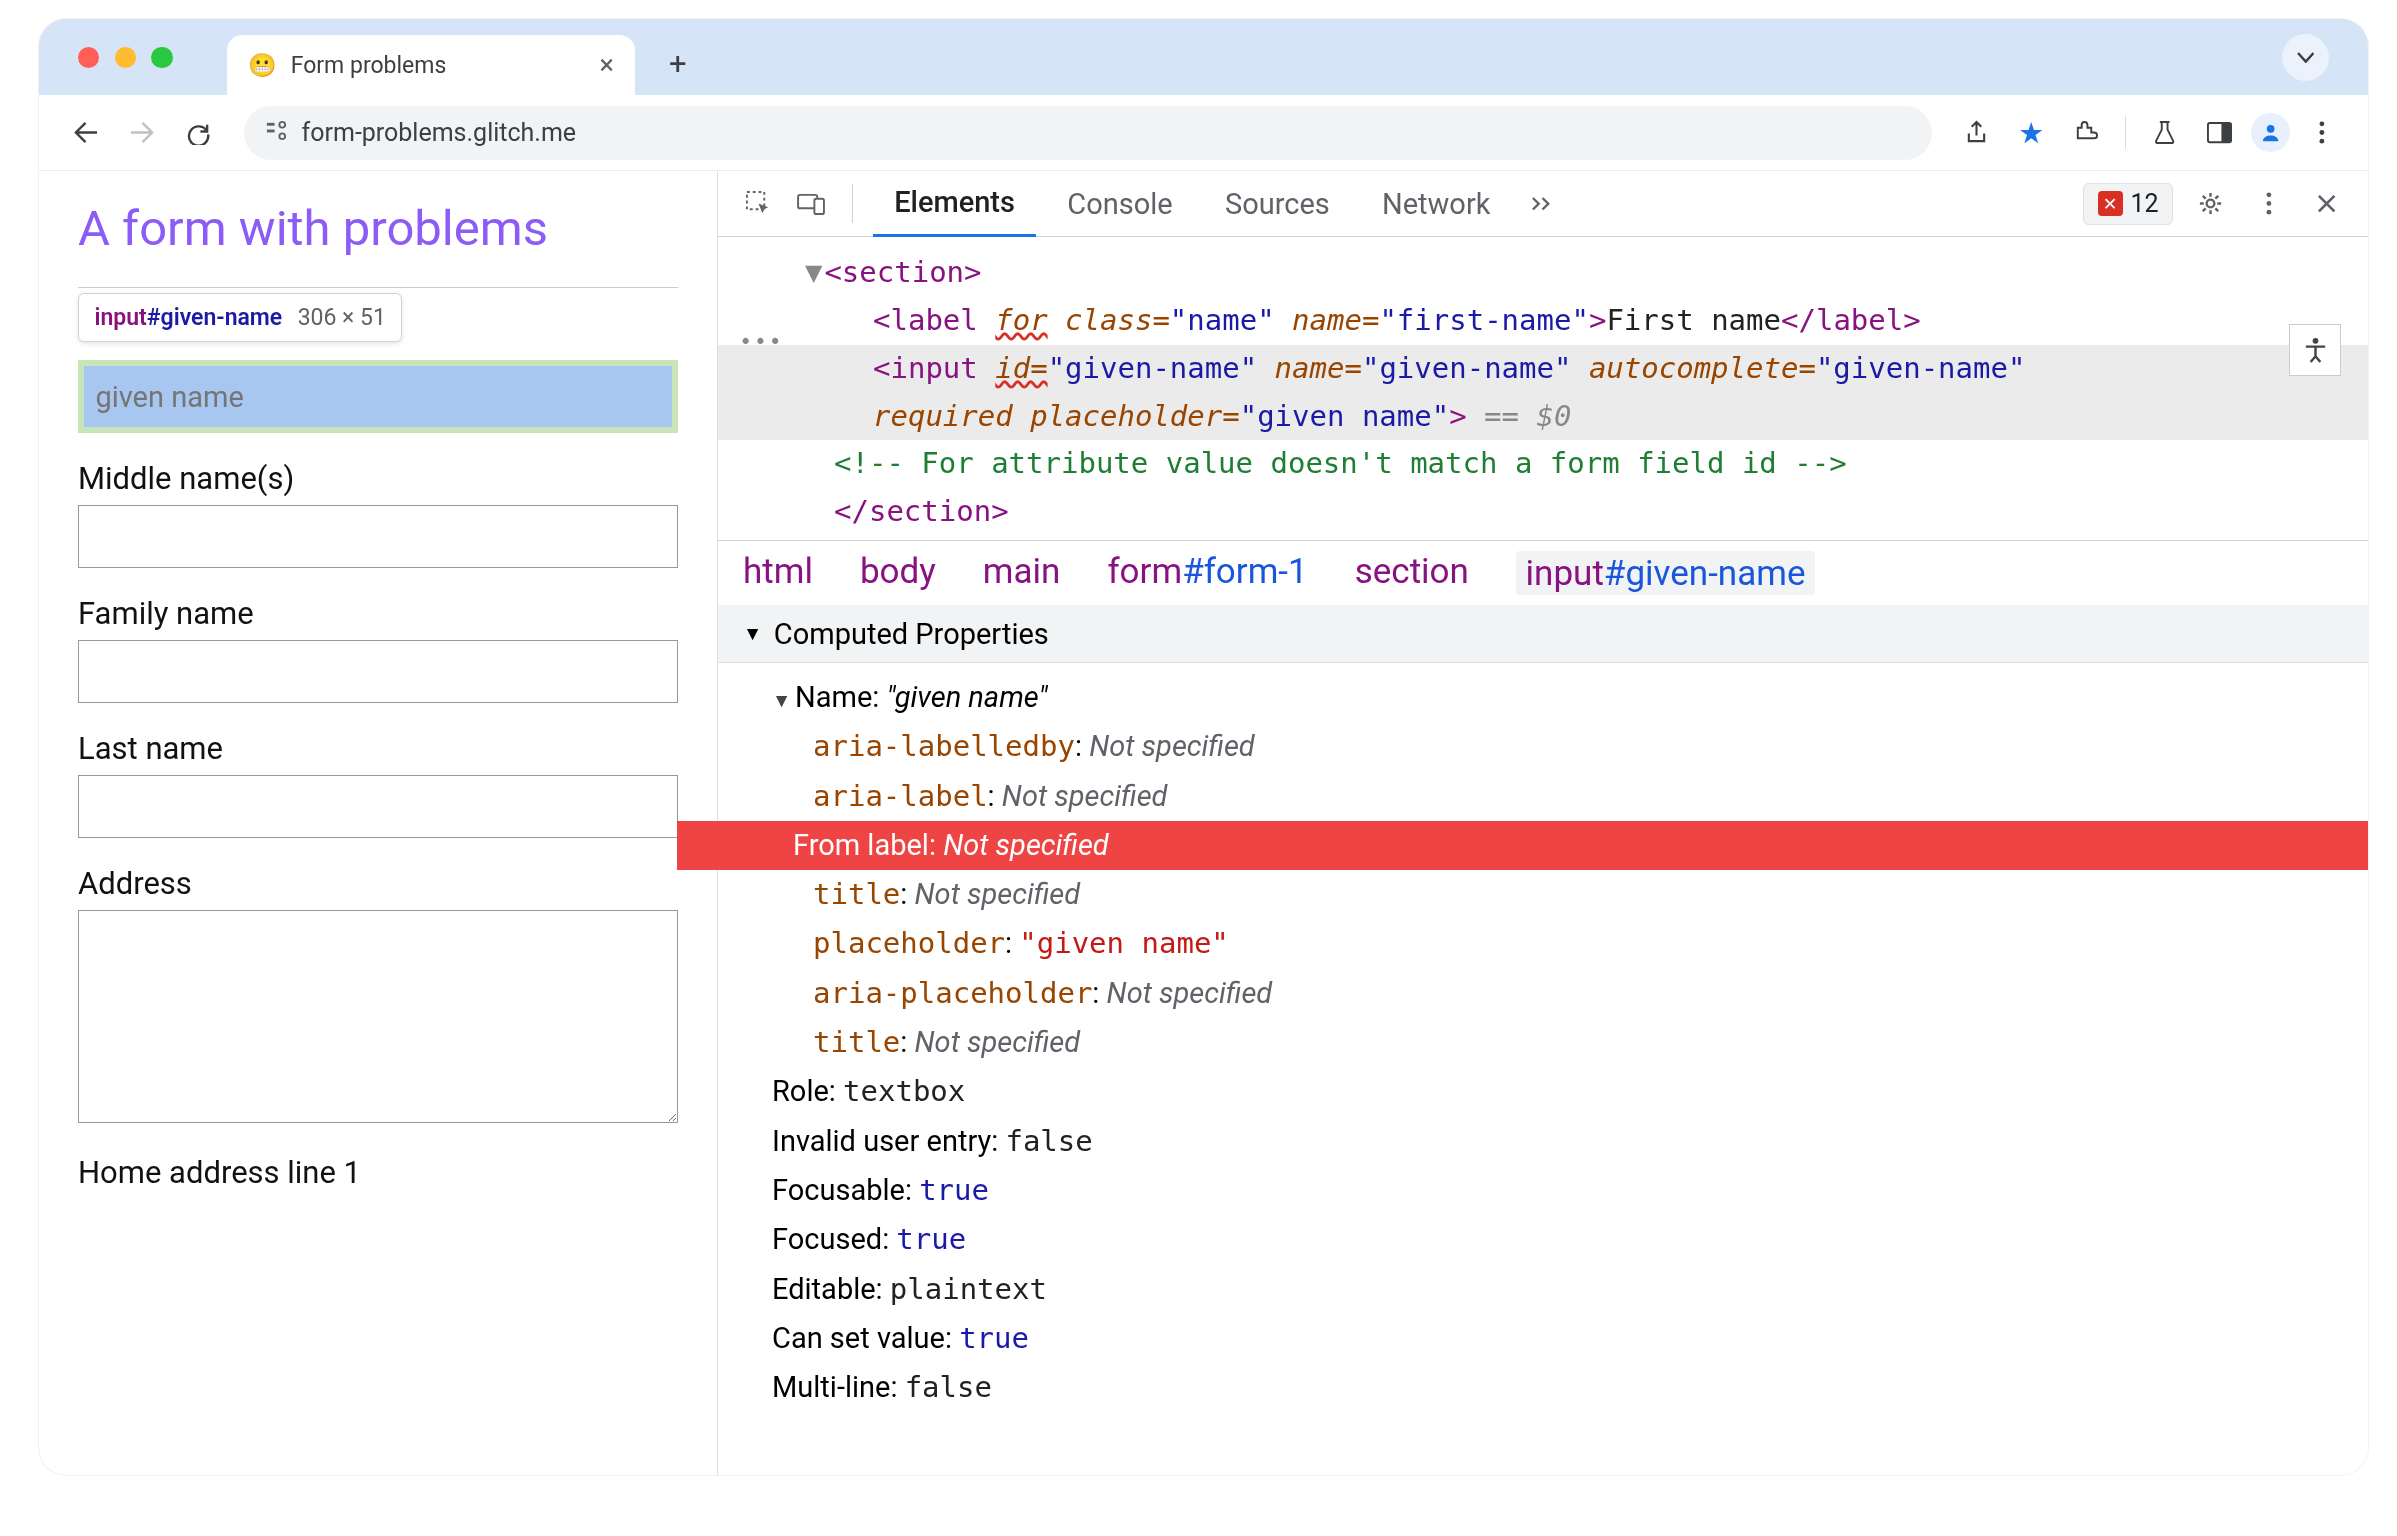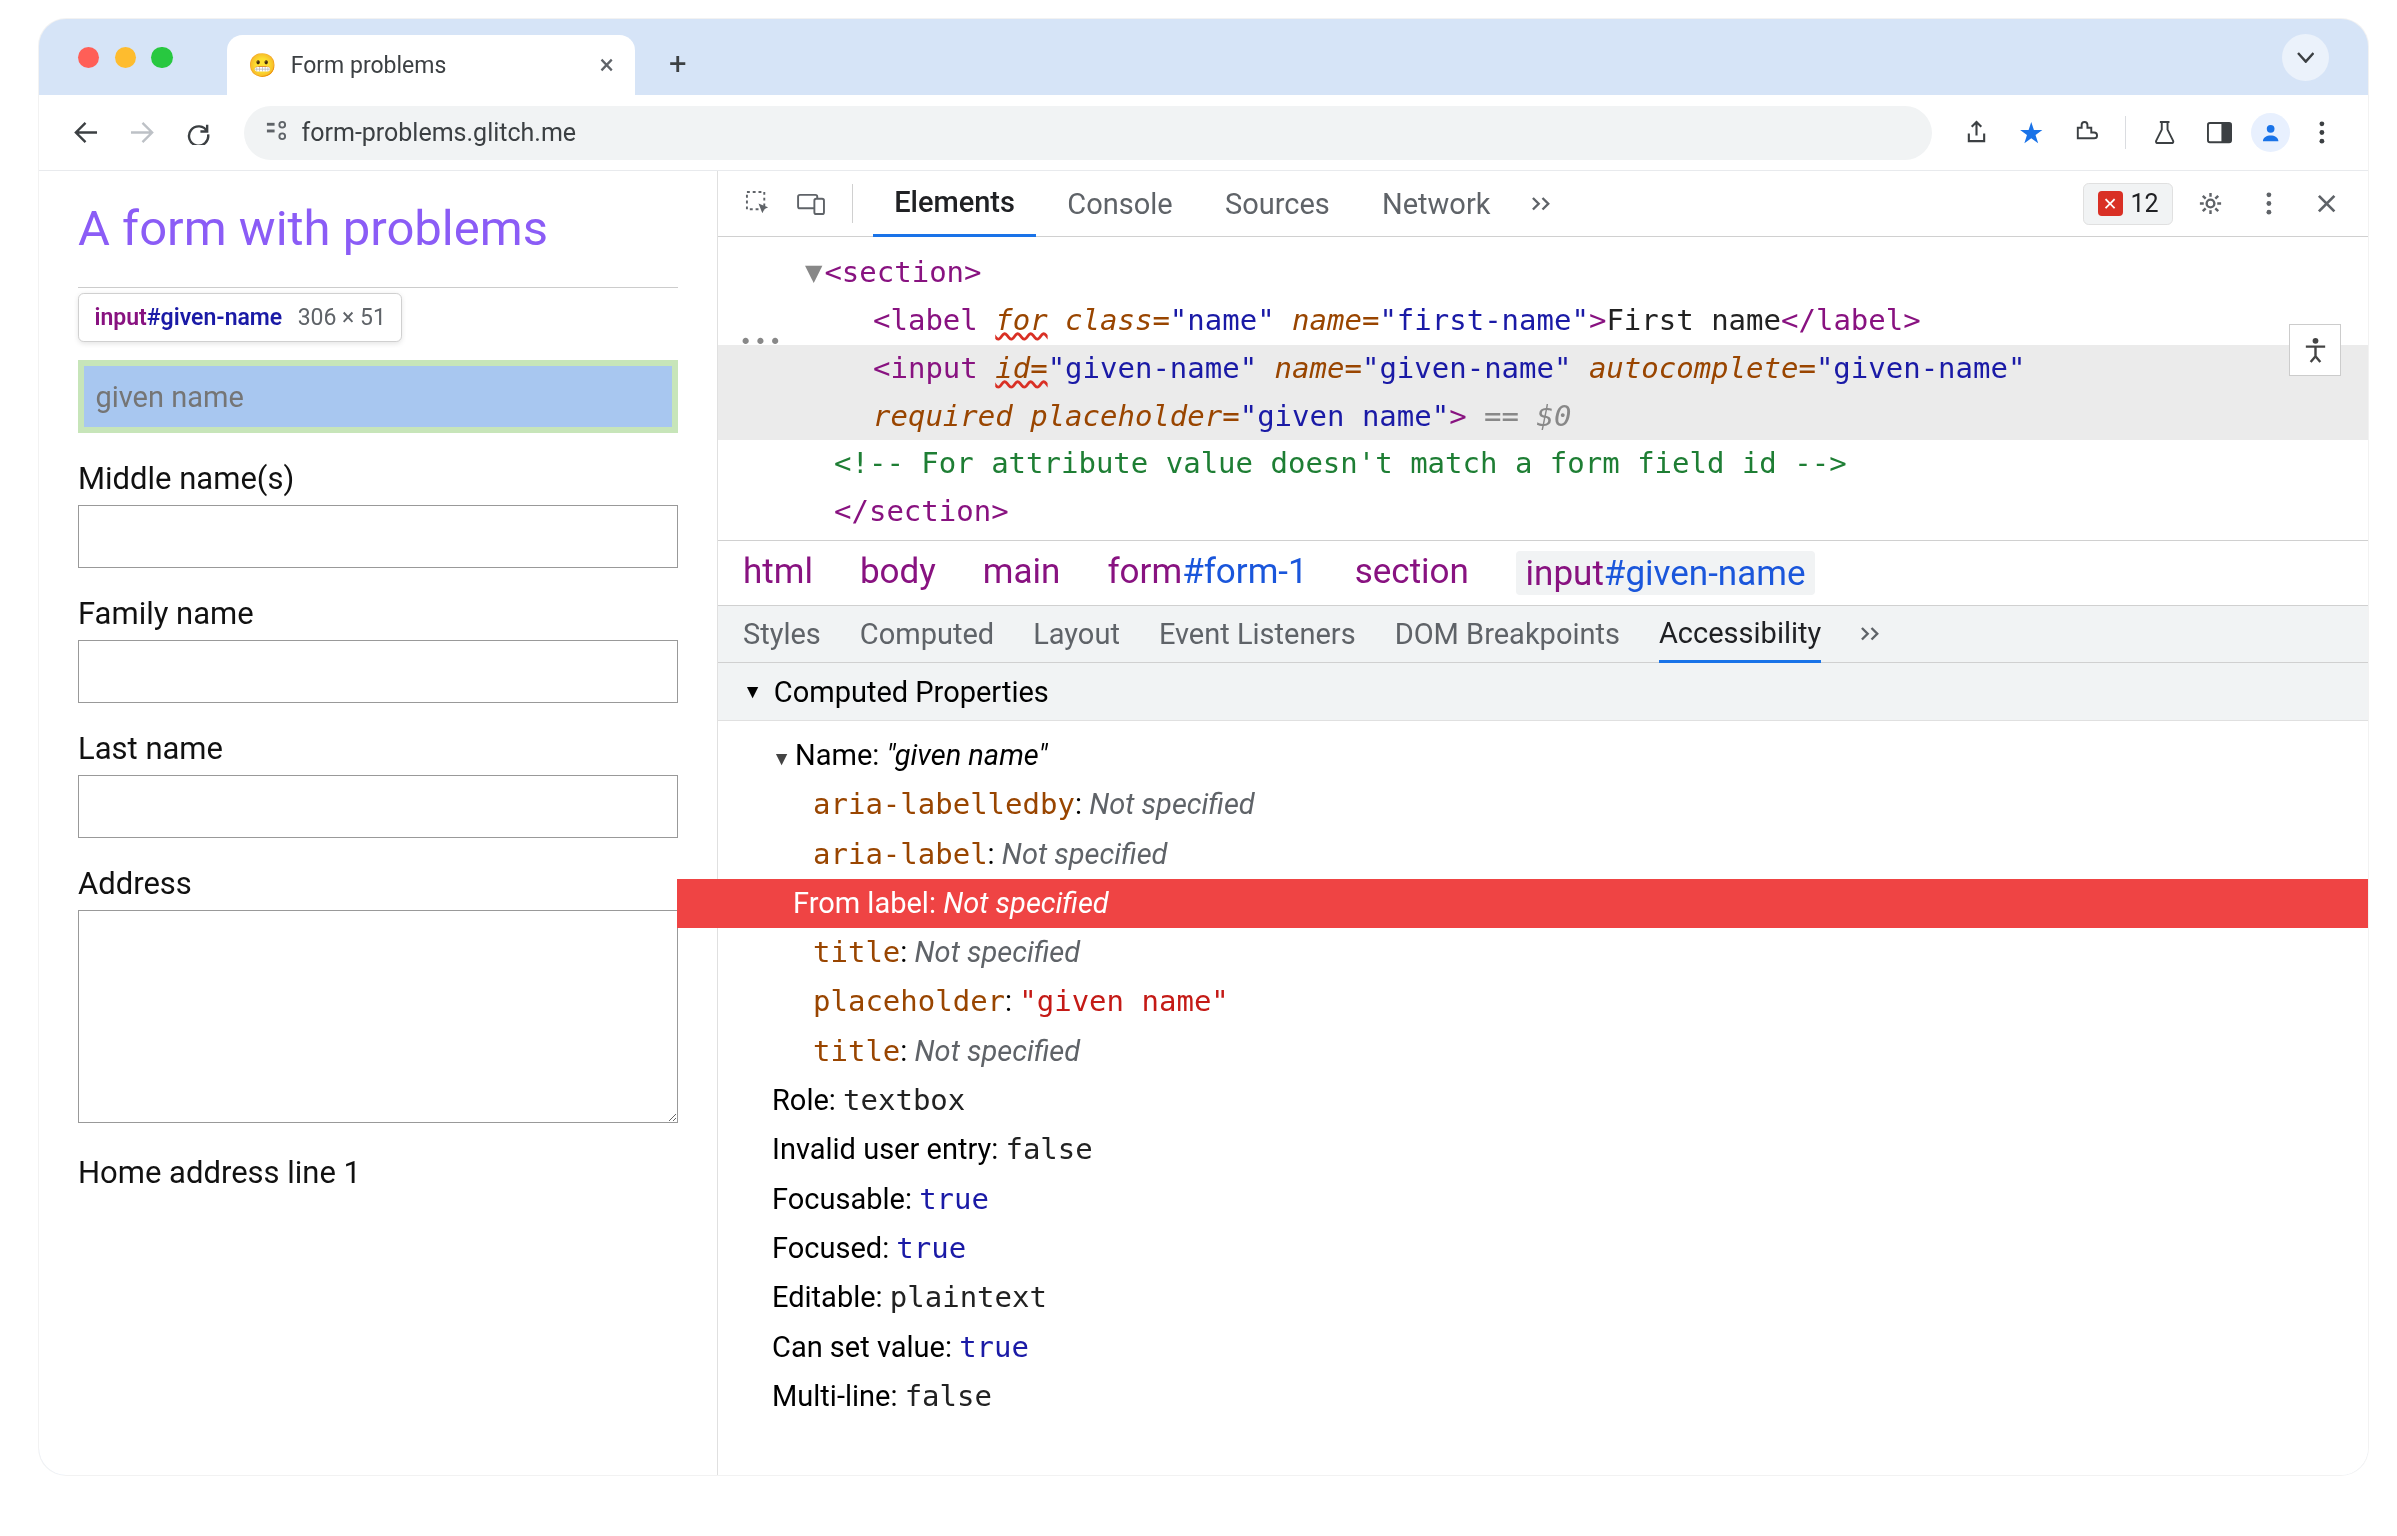--- a/index.html
+++ b/index.html
@@ -477,45 +477,33 @@
 
       <div class="dom-crumbs">
         <span class="crumb"><span class="tag2">html</span></span>
         <span class="crumb"><span class="tag2">body</span></span>
         <span class="crumb"><span class="tag2">main</span></span>
         <span class="crumb"><span class="tag2">form</span><span class="id2">#form-1</span></span>
         <span class="crumb"><span class="tag2">section</span></span>
         <span class="crumb active"><span class="tag2">input</span><span class="id2">#given-name</span></span>
       </div>
 
-      <div class="sub-tabs">
-        <div class="sub-tab">Styles</div>
-        <div class="sub-tab">Computed</div>
-        <div class="sub-tab">Layout</div>
-        <div class="sub-tab">Event Listeners</div>
-        <div class="sub-tab">DOM Breakpoints</div>
-        <div class="sub-tab active">Accessibility</div>
-        <div class="sub-tab">
-          <svg width="23" height="15.5" viewBox="0 0 24 16">
-              <path d="M2 2l6 6-6 6M12 2l6 6-6 6" fill="none" stroke="#5f6368" stroke-width="2.5"></path>
-            </svg>
-        </div>
-      </div>
 
       <div class="section-header">
         <span class="tri">▼</span>
         <span>Computed Properties</span>
       </div>
       <div class="props">
         <div><span class="tri">▼</span><span>Name: </span><span class="italic">"given name"</span></div>
         <div class="sub"><span class="mono">aria-labelledby</span>: <span class="grey">Not specified</span></div>
         <div class="sub"><span class="mono">aria-label</span>: <span class="grey">Not specified</span></div>
         <div class="sub hl-row"><span>From label: </span><span class="grey">Not specified</span></div>
         <div class="sub"><span class="mono">title</span>: <span class="grey">Not specified</span></div>
         <div class="sub"><span class="mono">placeholder</span>: <span class="redv">"given name"</span></div>
+        <div class="sub"><span class="mono">aria-placeholder</span>: <span class="grey">Not specified</span></div>
         <div class="sub"><span class="mono">title</span>: <span class="grey">Not specified</span></div>
         <div><span>Role: </span><span class="plain">textbox</span></div>
         <div><span>Invalid user entry: </span><span class="plain">false</span></div>
         <div><span>Focusable: </span><span class="bluev">true</span></div>
         <div><span>Focused: </span><span class="bluev">true</span></div>
         <div><span>Editable: </span><span class="plain">plaintext</span></div>
         <div><span>Can set value: </span><span class="bluev">true</span></div>
         <div><span>Multi-line: </span><span class="plain">false</span></div>
       </div>
     </div>

